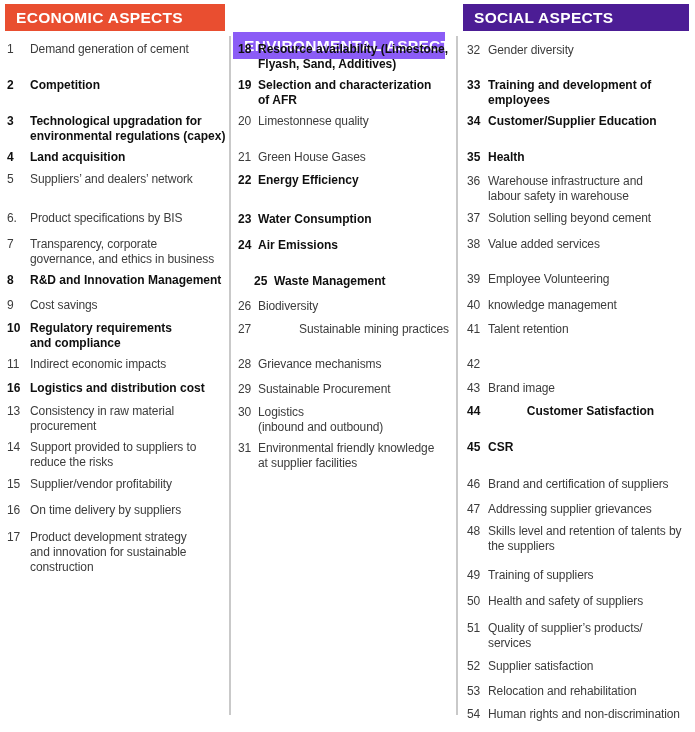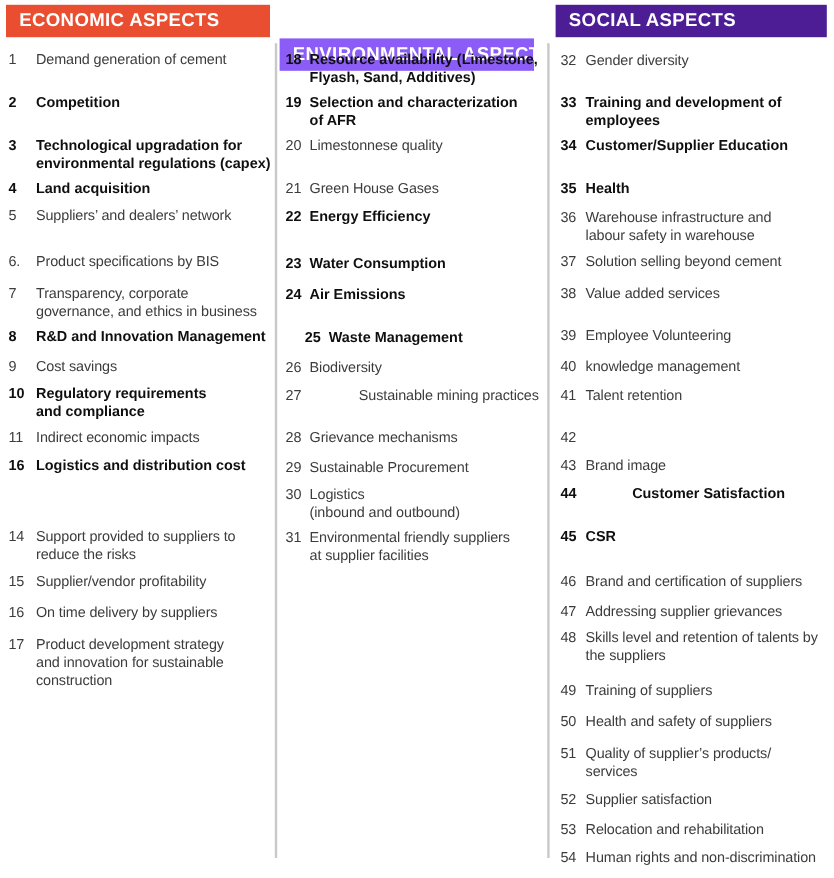--- a/index.html
+++ b/index.html
@@ -90,20 +90,25 @@
 and compliance</span>
         </div>
         <div class="item" style="top: 357px;">
           <span class="num">11</span>
           <span class="txt">Indirect economic impacts</span>
         </div>
         <div class="item bold" style="top: 381px;">
           <span class="num">16</span>
           <span class="txt">Logistics and distribution cost</span>
         </div>
+        <div class="item" style="top: 404px;">
+          <span class="num">13</span>
+          <span class="txt">Consistency in raw material
+procurement</span>
+        </div>
         <div class="item" style="top: 440px;">
           <span class="num">14</span>
           <span class="txt">Support provided to suppliers to
 reduce the risks</span>
         </div>
         <div class="item" style="top: 477px;">
           <span class="num">15</span>
           <span class="txt">Supplier/vendor profitability</span>
         </div>
         <div class="item" style="top: 503px;">
@@ -176,21 +181,21 @@
           <span class="num">29</span>
           <span class="txt">Sustainable Procurement</span>
         </div>
         <div class="item" style="top: 405px;">
           <span class="num">30</span>
           <span class="txt">Logistics
 (inbound and outbound)</span>
         </div>
         <div class="item" style="top: 441px;">
           <span class="num">31</span>
-          <span class="txt">Environmental friendly suppliers
+          <span class="txt">Environmental friendly knowledge
 at supplier facilities</span>
         </div>
       </div>
   </div>
 
   <div class="vdivider d2"></div>
 
   <div class="col col-2">
     <div class="colhead" style="background: #4c1d95;">
       <span>SOCIAL ASPECTS</span>

